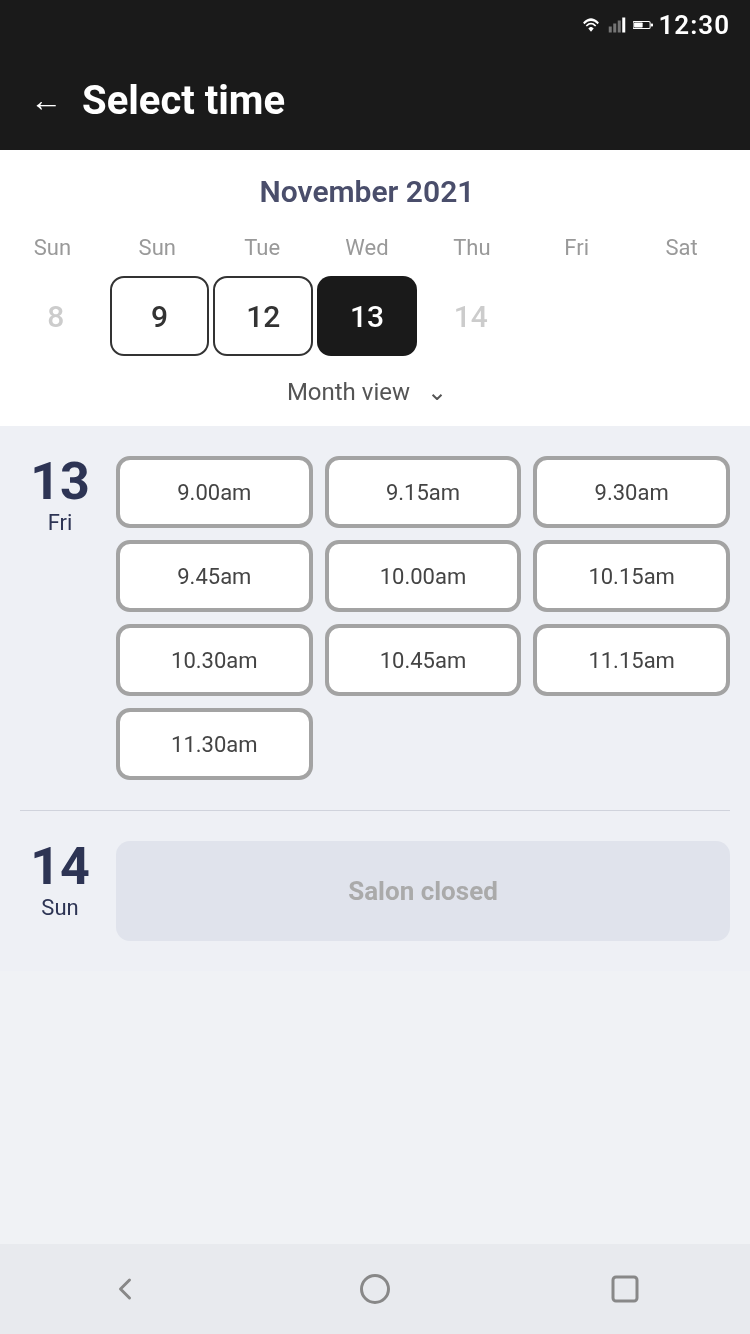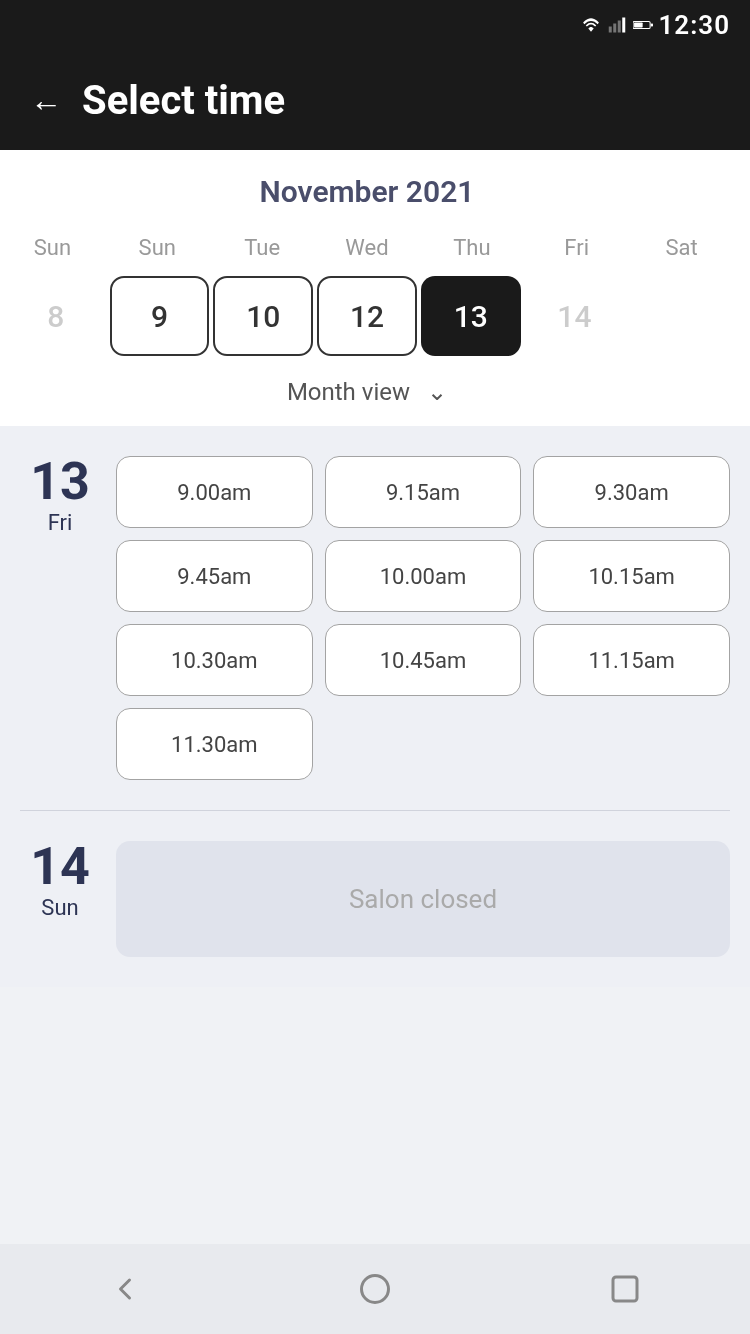--- a/index.html
+++ b/index.html
@@ -168,37 +168,38 @@
     .time-slot {
       background: white;
       border-radius: 14px;
       height: 72px;
       display: flex;
       align-items: center;
       justify-content: center;
       font-size: 22px;
       color: #444;
       cursor: pointer;
-      border: 1px solid #a3a3a3;
+      border: 4px solid #a3a3a3;
     }
     .divider {
       height: 1px;
       background: #d0d3dc;
       margin: 0 20px;
     }
     .salon-closed-box {
       background: #e0e3ec;
       border-radius: 14px;
-      height: 116px;
+      height: 100px;
       display: flex;
       align-items: center;
       justify-content: center;
       flex: 1;
       font-size: 26px;
       color: #aaa;
+      font-weight: bold;
     }
 
     
     .bottom-nav {
       background: #e8eaee;
       height: 90px;
       display: flex;
       align-items: center;
       justify-content: space-around;
       position: fixed;
@@ -269,21 +270,20 @@
       <span class="weekday">Tue</span>
       <span class="weekday">Wed</span>
       <span class="weekday">Thu</span>
       <span class="weekday">Fri</span>
       <span class="weekday">Sat</span>
     </div>
 
     <div class="days-row">
       <div class="day-cell inactive">8</div>
       <div class="day-cell bordered">9</div>
-      <div class="day-cell bordered">10</div>
       <div class="day-cell bordered">12</div>
       <div class="day-cell selected">13</div>
       <div class="day-cell inactive">14</div>
     </div>
 
     <div class="month-view-row">
       <span class="month-view-label">Month view</span>
       <span class="chevron-down">⌄</span>
     </div>
   </div>

